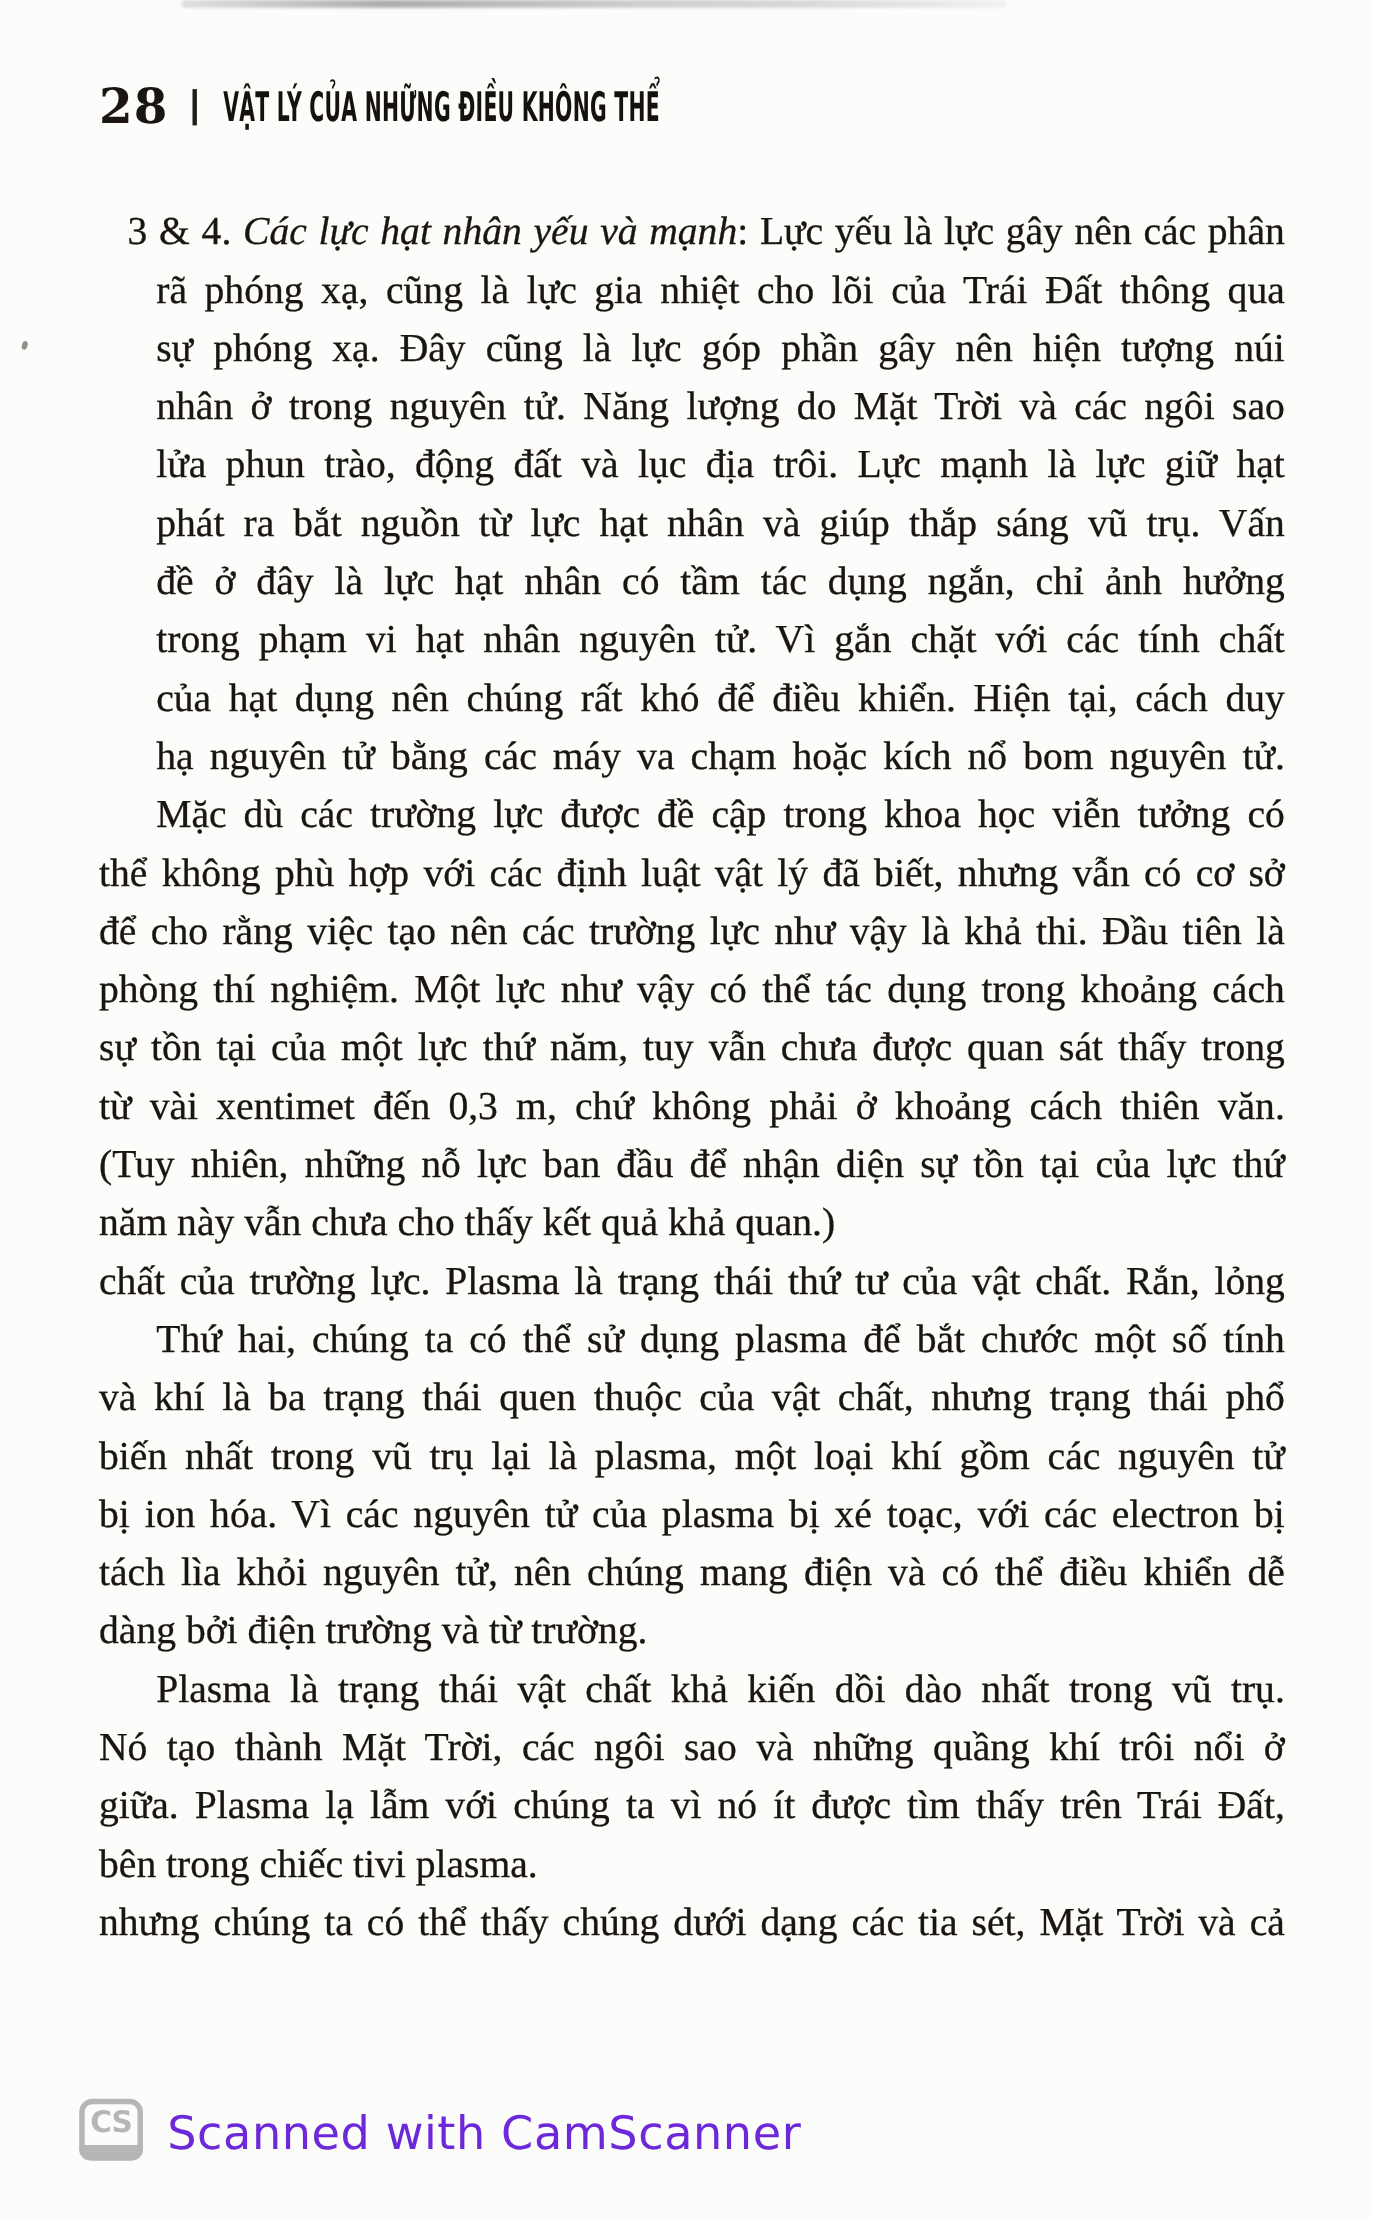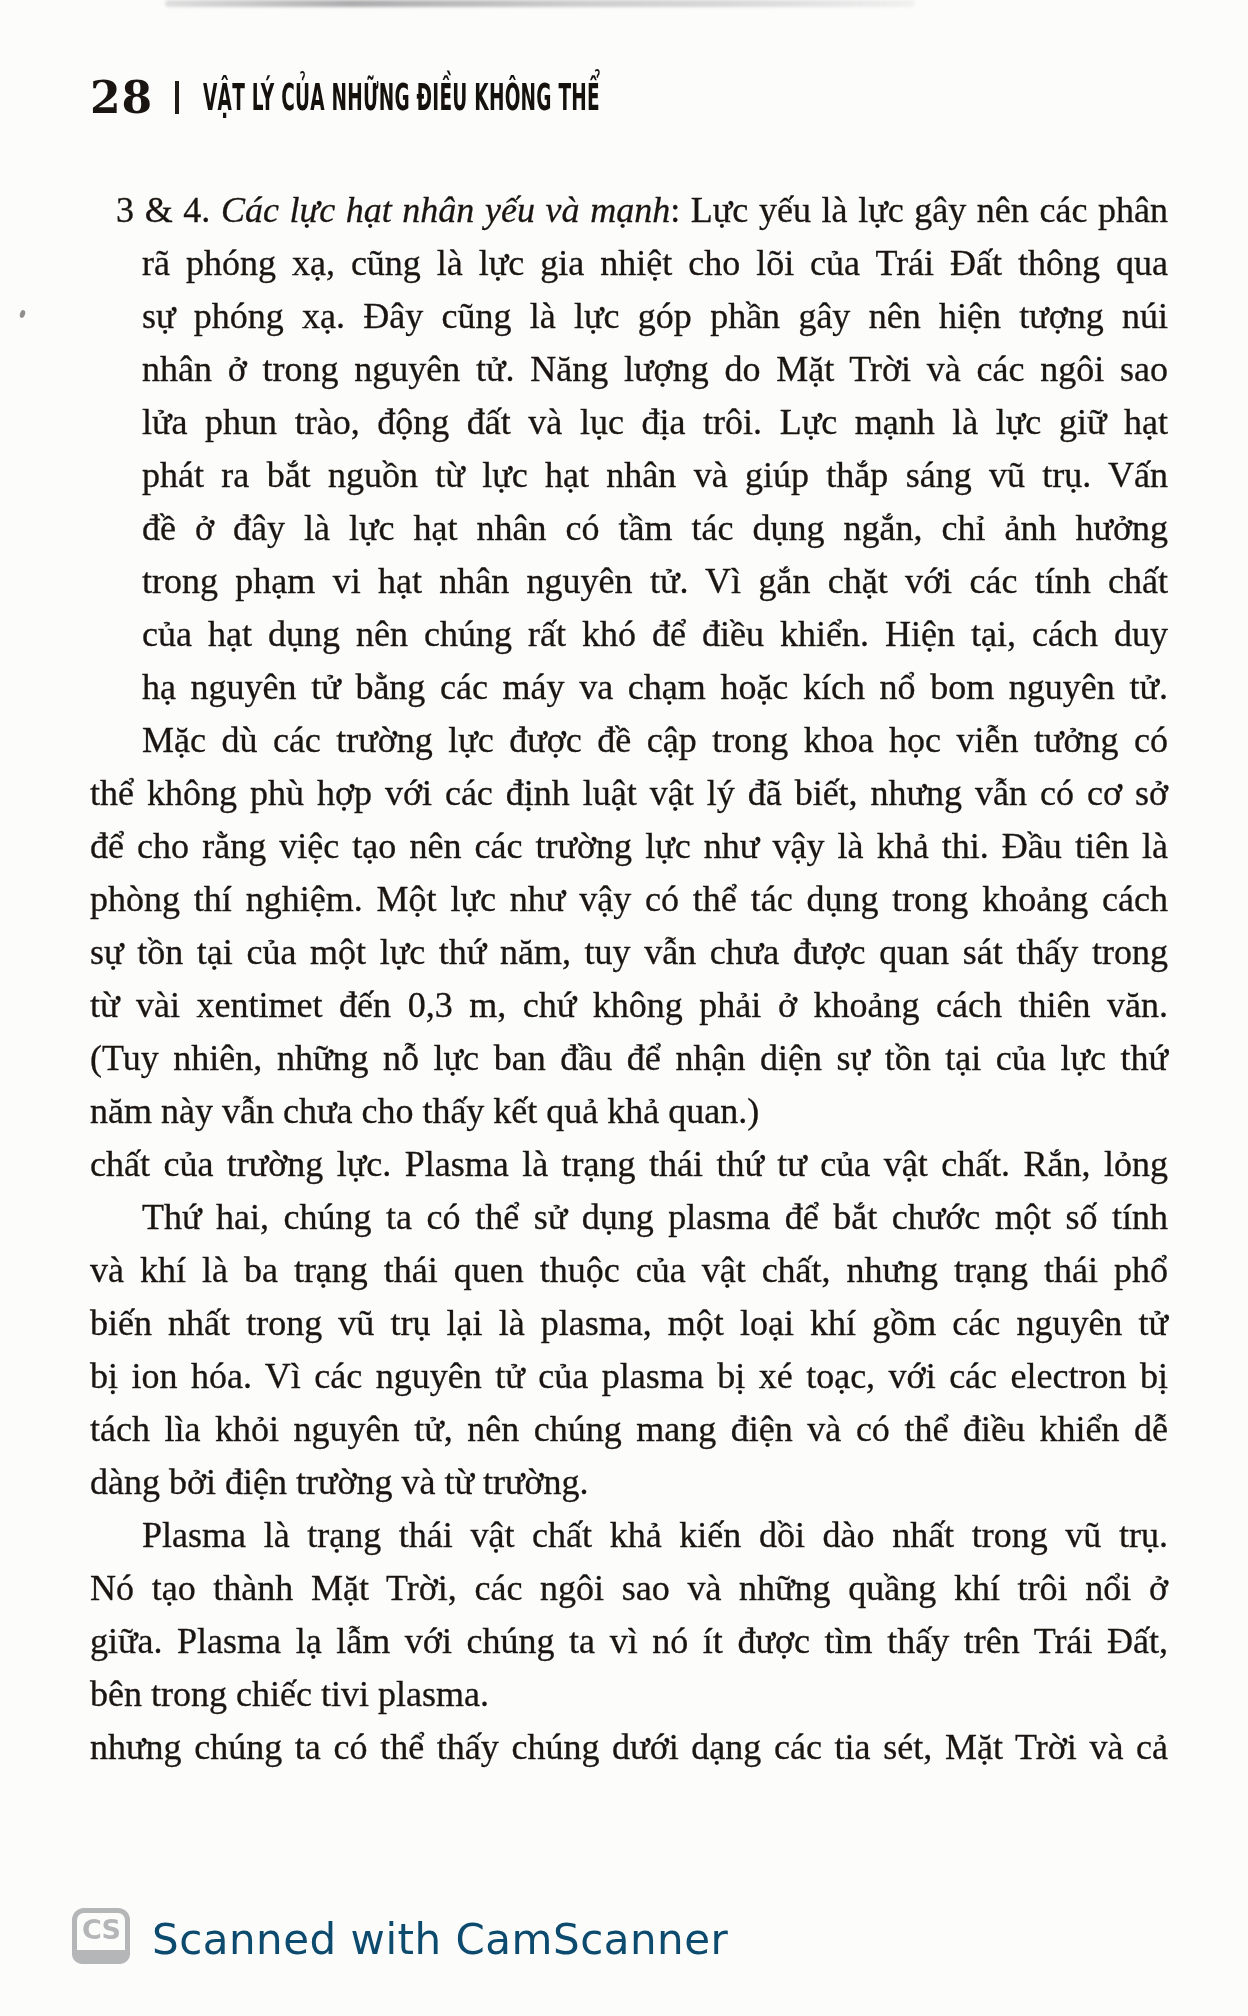--- a/index.html
+++ b/index.html
@@ -69,21 +69,21 @@
     font-weight: 700; font-size: 27px; line-height: 33px;
     color: #b4b6b8; letter-spacing: -1px;
   }
   .cs-icon-band {
     position: absolute; left: -5px; right: -5px; bottom: -5px; height: 14px;
     background: #b4b6b8; border-radius: 2px 2px 10px 10px;
   }
   .watermark-text {
     margin-left: 22px;
     font-family: "DejaVu Sans", "Liberation Sans", sans-serif;
-    font-size: 42px; color: #0c4a6e; letter-spacing: 0.5px; white-space: nowrap;
+    font-size: 42px; color: #6d28d9; letter-spacing: 0.5px; white-space: nowrap;
   }
 </style>
 </head>
 <body>
 
 <div class="scan-smudge-top"></div>
 <div class="scan-speck"></div>
 
 <div class="page-header">
   <span class="page-number">28</span>

